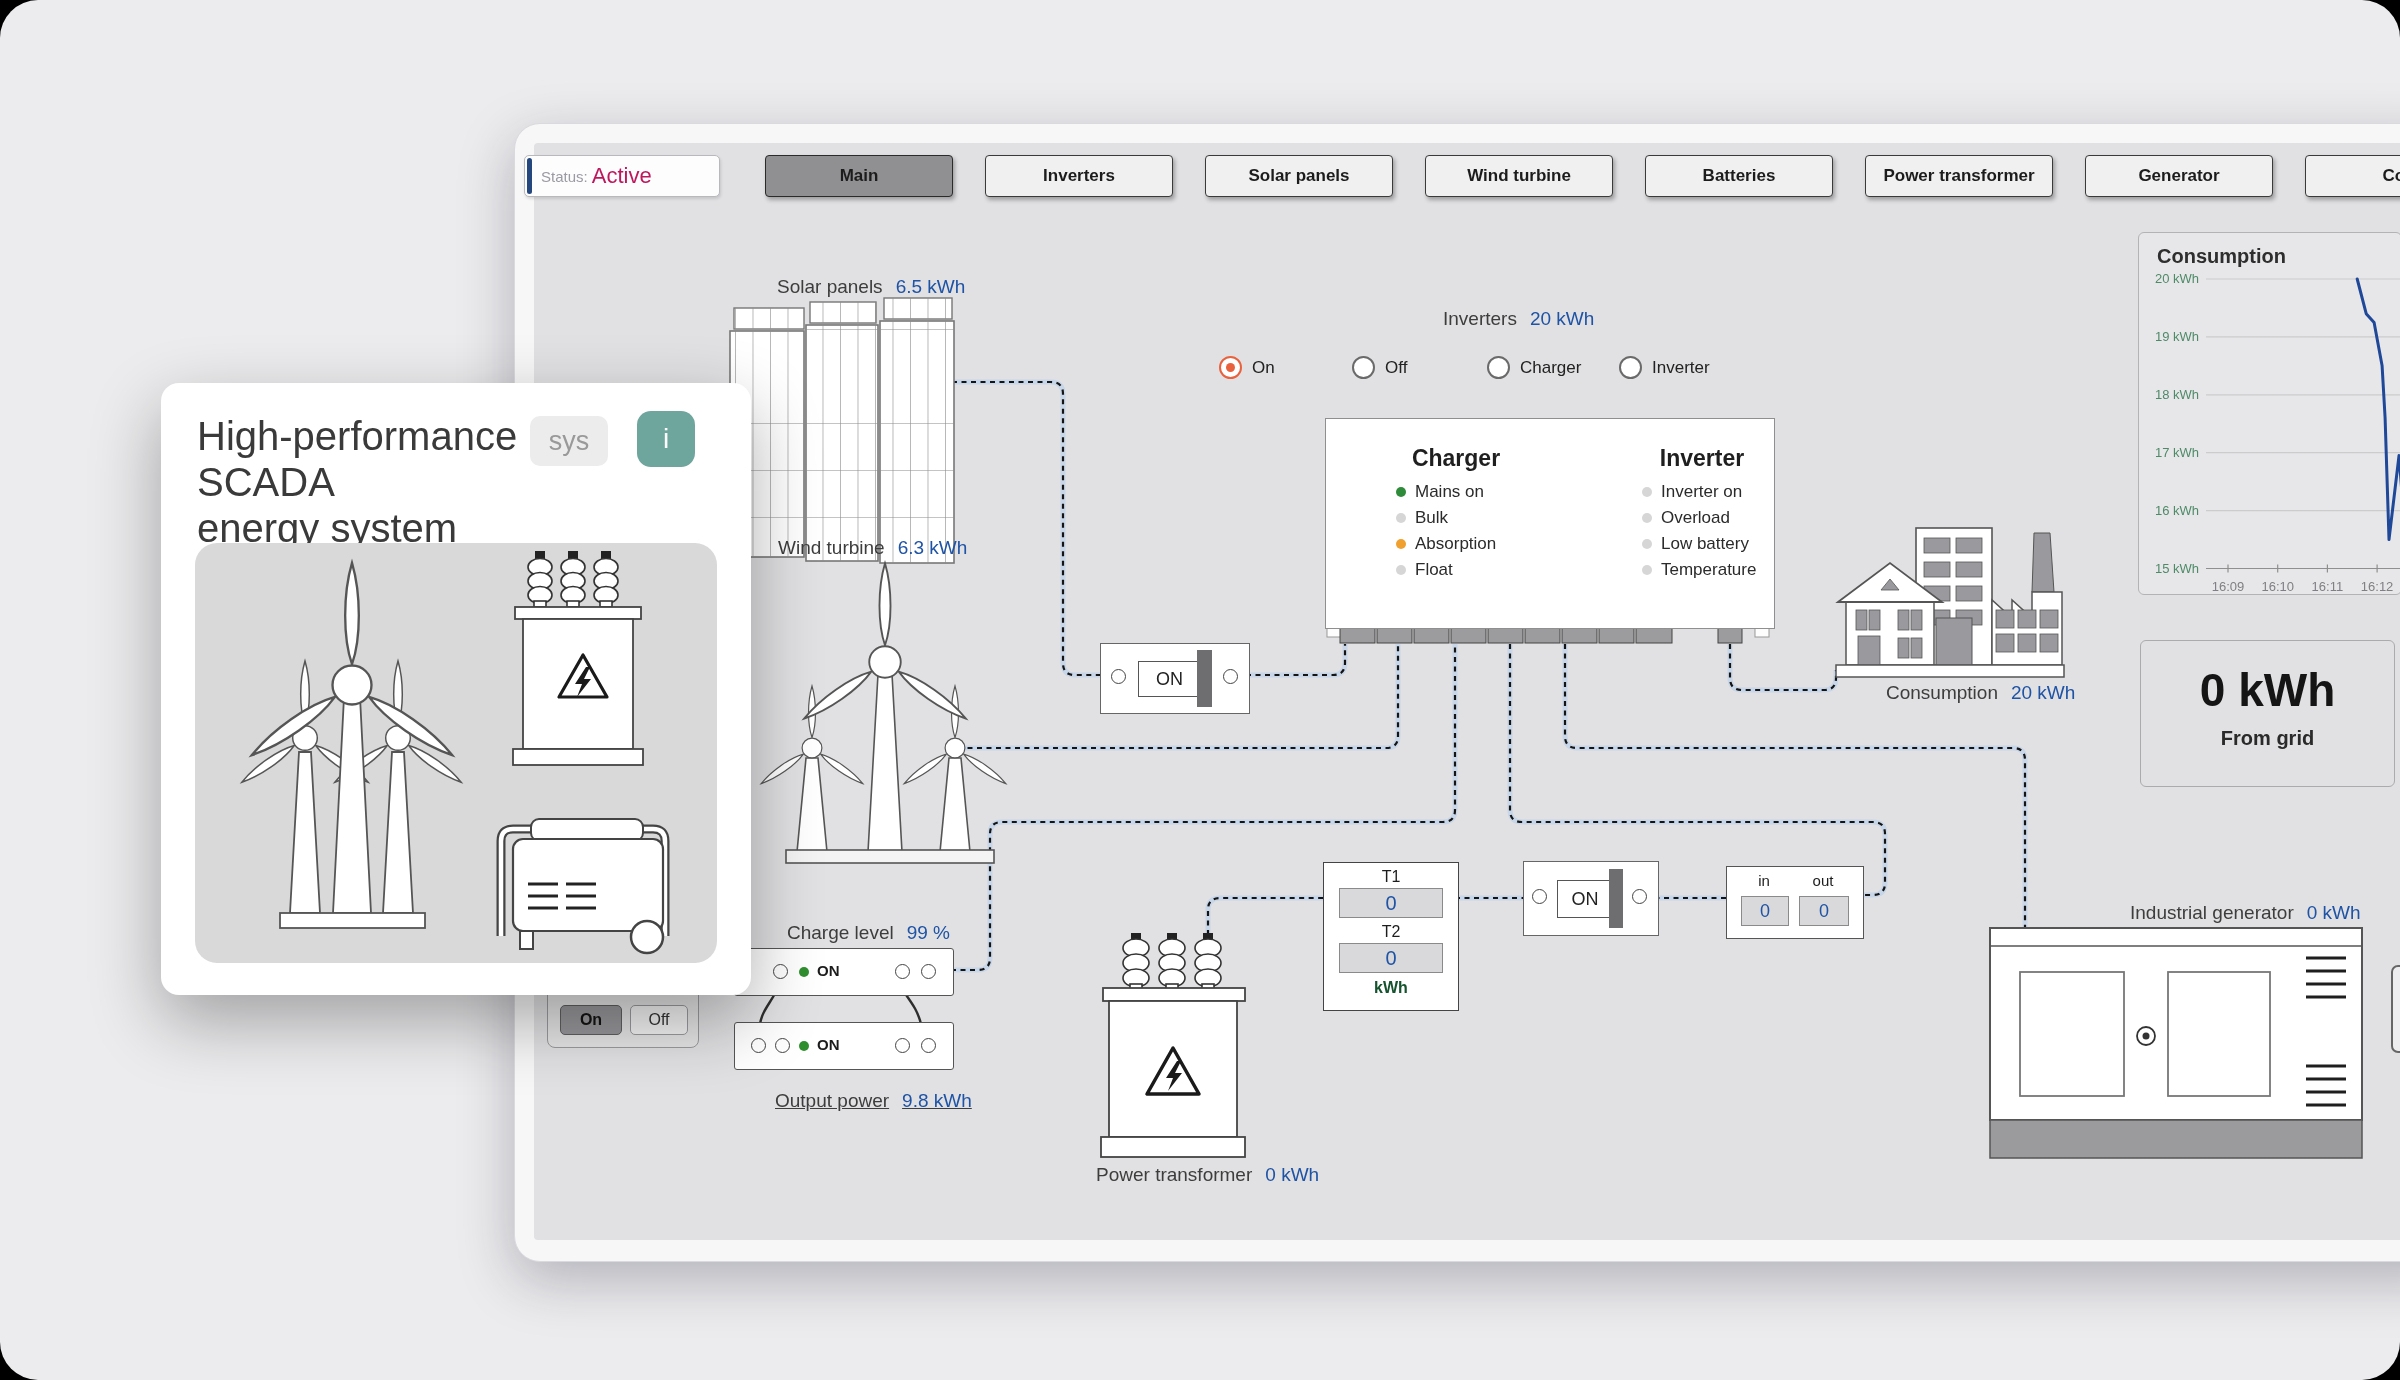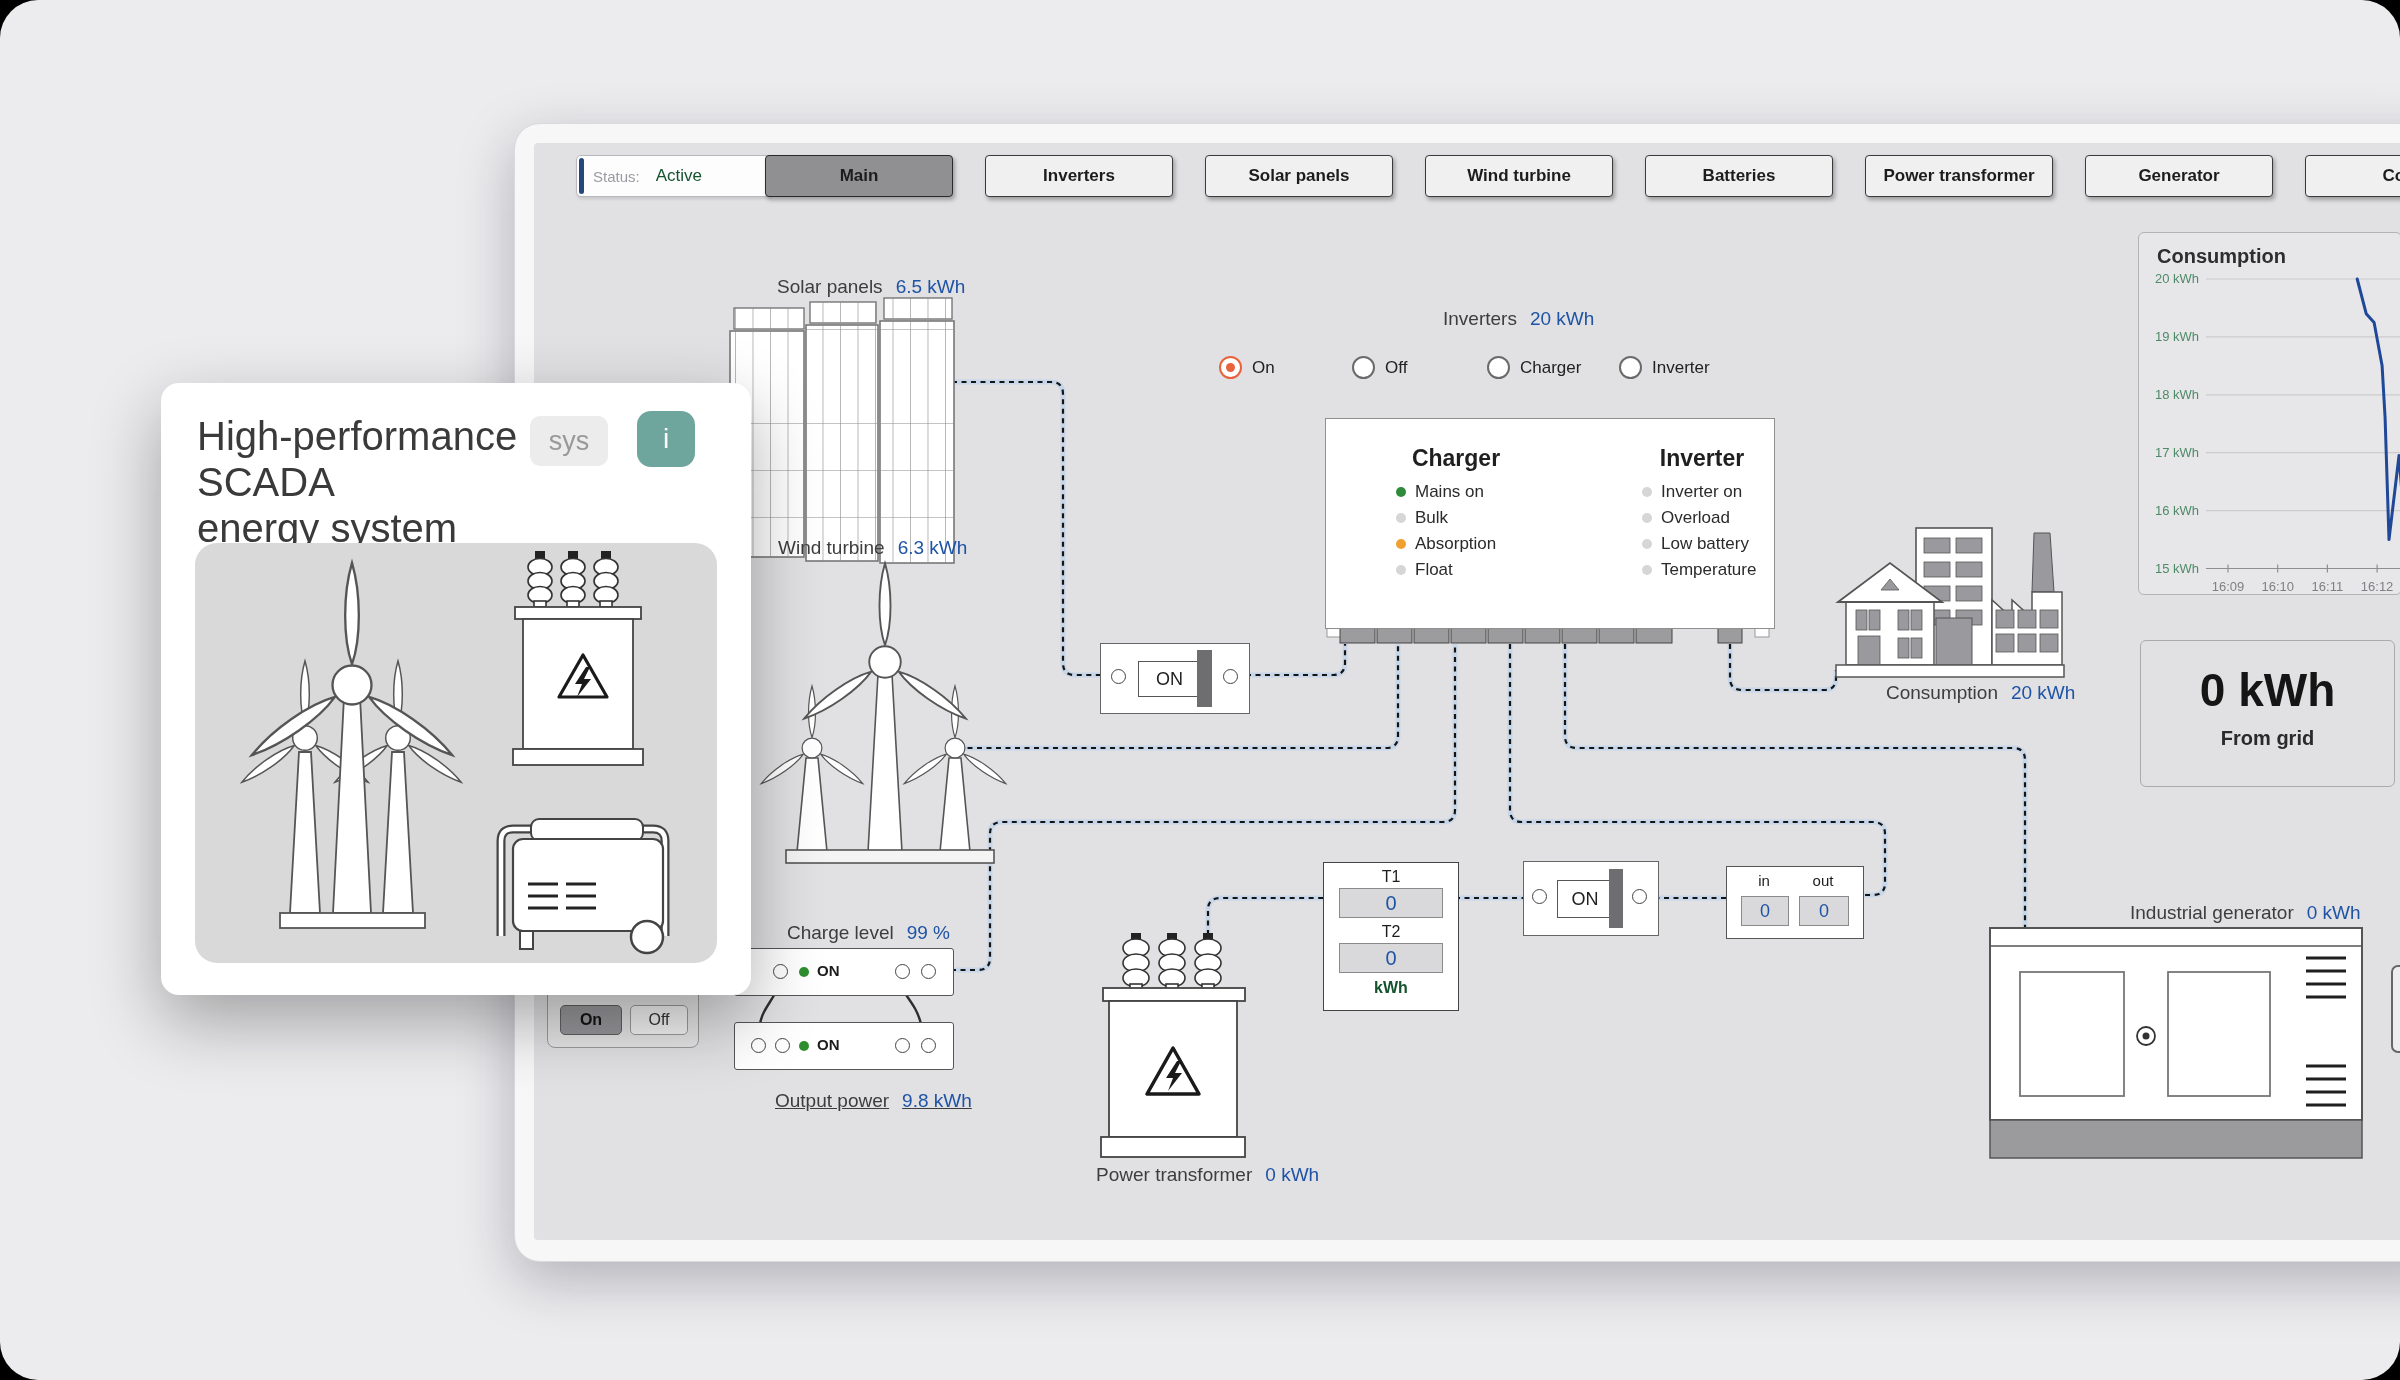--- a/index.html
+++ b/index.html
@@ -5,24 +5,24 @@
   html,body{margin:0;padding:0;background:#000;}
   body{font-family:"Liberation Sans","DejaVu Sans",sans-serif;}
   .screen{position:relative;width:2400px;height:1380px;background:#ececee;border-radius:38px;overflow:hidden;}
   .abs{position:absolute;}
 
   
   .win{left:514px;top:123px;width:1950px;height:1137px;background:#f7f7f8;border:1px solid #d9d9de;border-radius:26px;box-shadow:0 18px 55px rgba(30,30,50,.28);z-index:1;}
   .win-content{left:534px;top:143px;width:1930px;height:1097px;background:#e1e1e3;border-radius:4px;z-index:2;}
 
   
-  .status-box{left:576px;top:155px;width:196px;height:42px;background:#fdfdfd;border:1px solid #b9b9bd;border-radius:5px;box-shadow:1px 2px 3px rgba(0,0,0,.12);z-index:10;display:flex;align-items:center;padding-left:16px;gap:16px;box-sizing:border-box;}
+  .status-box{left:524px;top:155px;width:196px;height:42px;background:#fdfdfd;border:1px solid #b9b9bd;border-radius:5px;box-shadow:1px 2px 3px rgba(0,0,0,.12);z-index:10;display:flex;align-items:center;padding-left:16px;gap:4px;box-sizing:border-box;}
   .status-accent{position:absolute;left:2px;top:2px;bottom:2px;width:5px;background:#24477e;border-radius:3px;}
   .status-label{font-size:15px;color:#9b9ba3;}
-  .status-value{font-size:17px;color:#14532d;}
+  .status-value{font-size:22px;color:#be185d;}
   .tab-bar{left:765px;top:155px;height:42px;z-index:10;display:flex;gap:32px;}
   .tab{width:188px;height:42px;box-sizing:border-box;background:#f0f0f1;border:1.4px solid #3a3a3a;border-radius:4px;box-shadow:2px 3px 4px rgba(0,0,0,.3);display:flex;align-items:center;justify-content:center;font-size:17px;font-weight:600;color:#1c1c1c;flex:0 0 auto;}
   .tab.sel{background:#909093;border-color:#2b2b2b;}
 
   
   .lbl{display:flex;gap:13px;font-size:19px;color:#3d3d3d;white-space:nowrap;z-index:10;}
   .lbl .val{color:#1e53a5;}
 
   
   .ch-panel{left:1325px;top:418px;width:448px;height:209px;background:#fff;border:1.5px solid #8f8f8f;z-index:10;}

